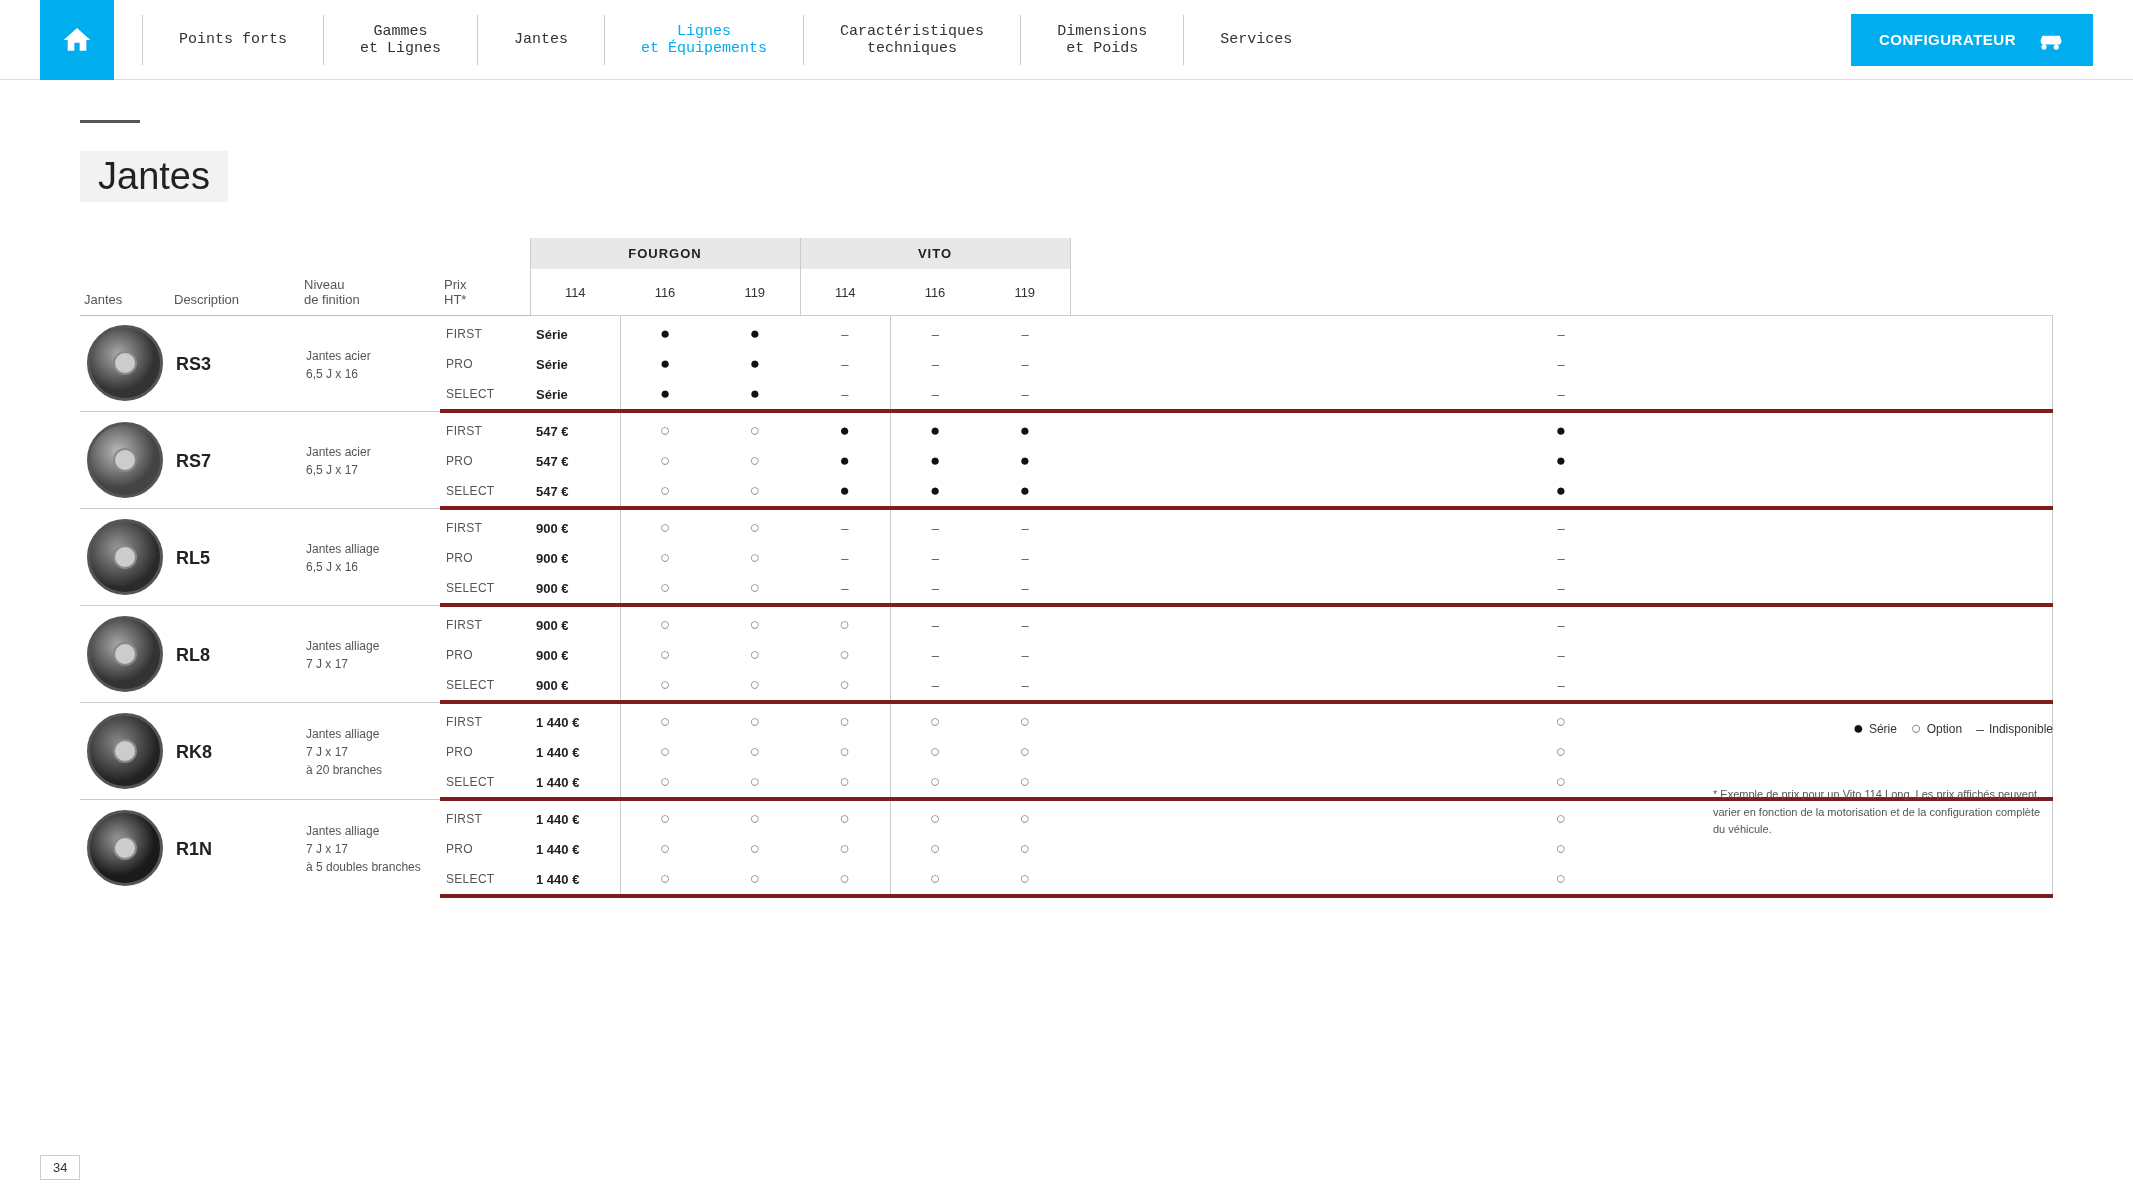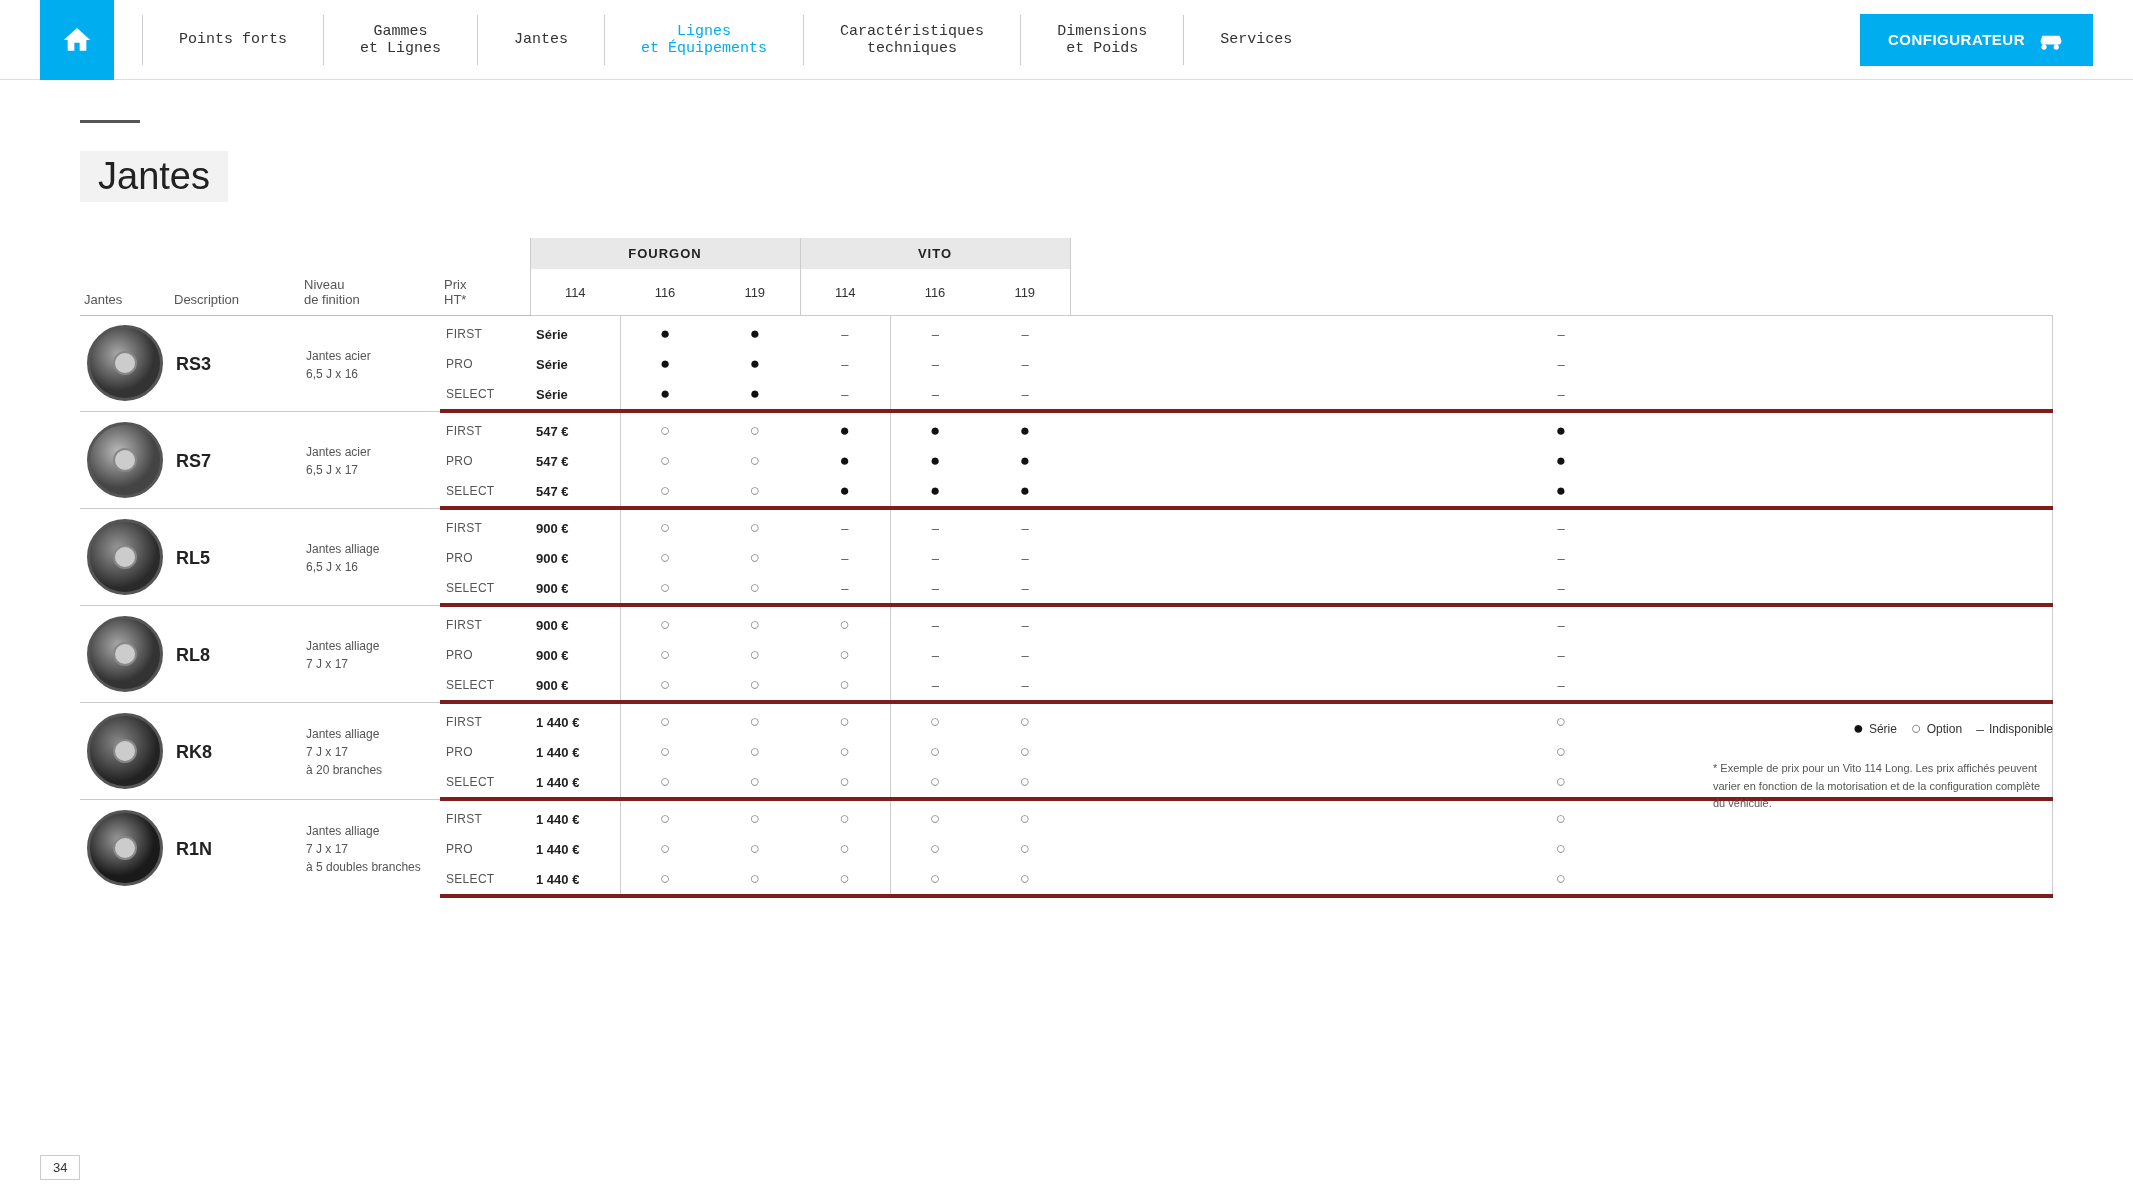--- a/index.html
+++ b/index.html
@@ -51,21 +51,21 @@
     .nav-spacer { flex: 1; }
     .nav-configurateur {
       background: #00adef;
       color: #fff;
       font-size: 15px;
       font-weight: bold;
       padding: 0 28px;
       height: 52px;
       display: flex;
       align-items: center;
-      gap: 12px;
+      gap: 21px;
       cursor: pointer;
       letter-spacing: 0.5px;
       border: none;
     }
     .nav-configurateur svg { width: 28px; height: 20px; fill: #fff; }
 
     
     .content {
       padding: 40px 80px 60px 80px;
     }
@@ -492,17 +492,17 @@
       <div style="display:flex;align-items:center;gap:5px;">
         <span style="font-size:18px;color:#777;">○</span>
         <span>Option</span>
       </div>
       <div style="display:flex;align-items:center;gap:5px;">
         <span style="font-size:14px;color:#555;">–</span>
         <span>Indisponible</span>
       </div>
     </div>
 
-    <div style="position:absolute;right:0;top:522px;font-size:11px;color:#555;max-width:340px;line-height:1.6;">* Exemple de prix pour un Vito 114 Long. Les prix affichés peuvent varier en fonction de la motorisation et de la configuration complète du véhicule.</div>
+    <div style="position:absolute;right:0;top:548px;font-size:11px;color:#555;max-width:340px;line-height:1.6;">* Exemple de prix pour un Vito 114 Long. Les prix affichés peuvent varier en fonction de la motorisation et de la configuration complète du véhicule.</div>
   </div>
 </div>
 
 <div class="page-number">34</div>
 
 </body></html>

